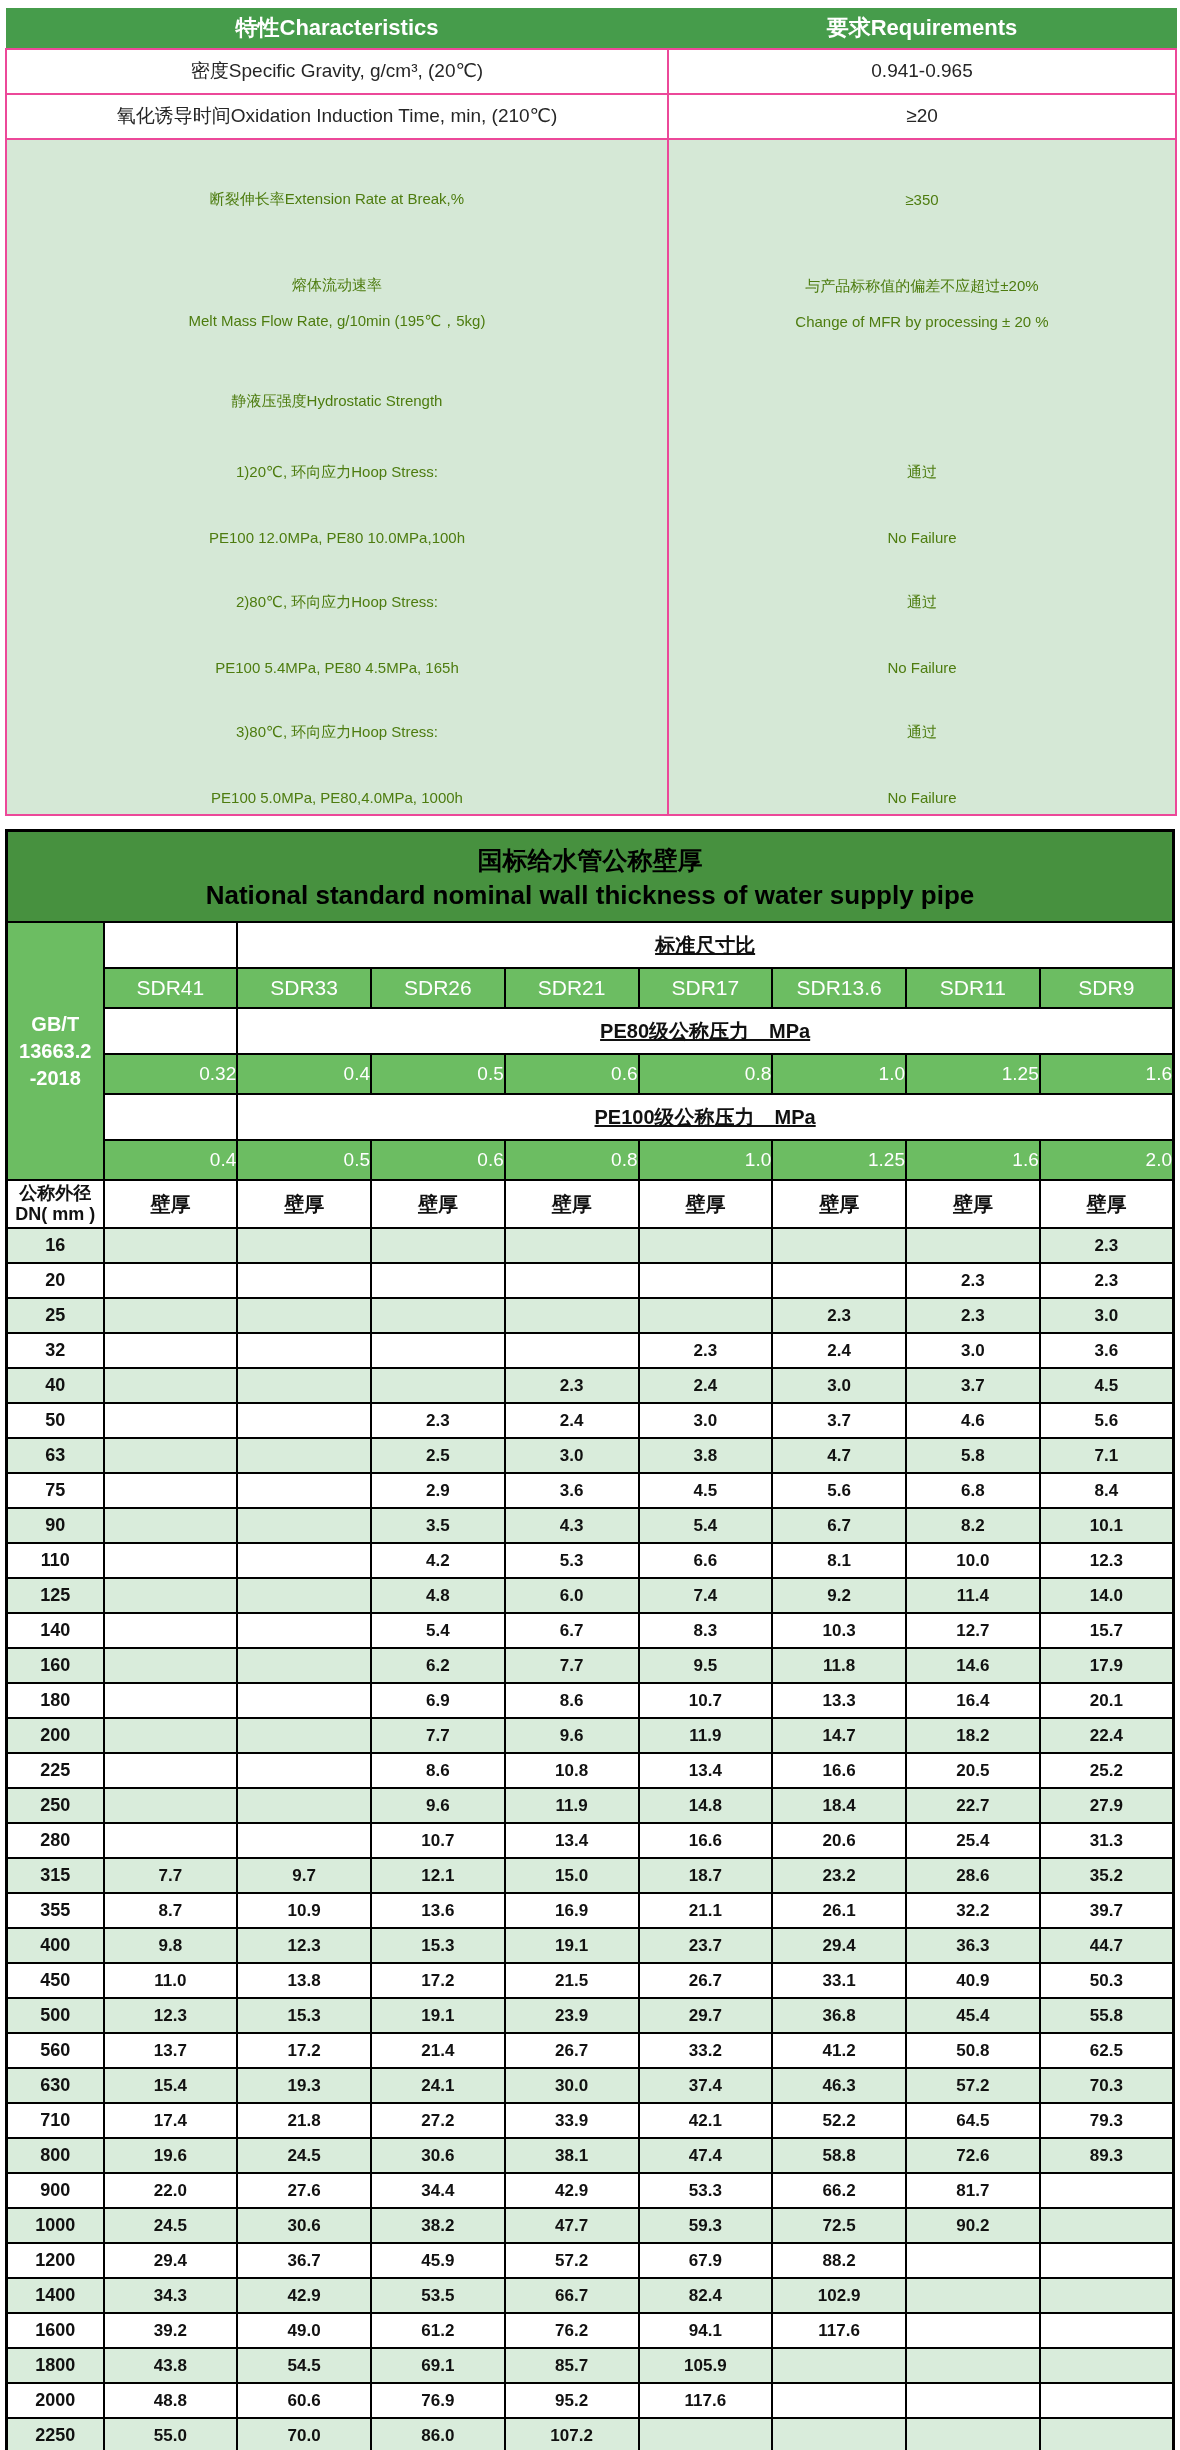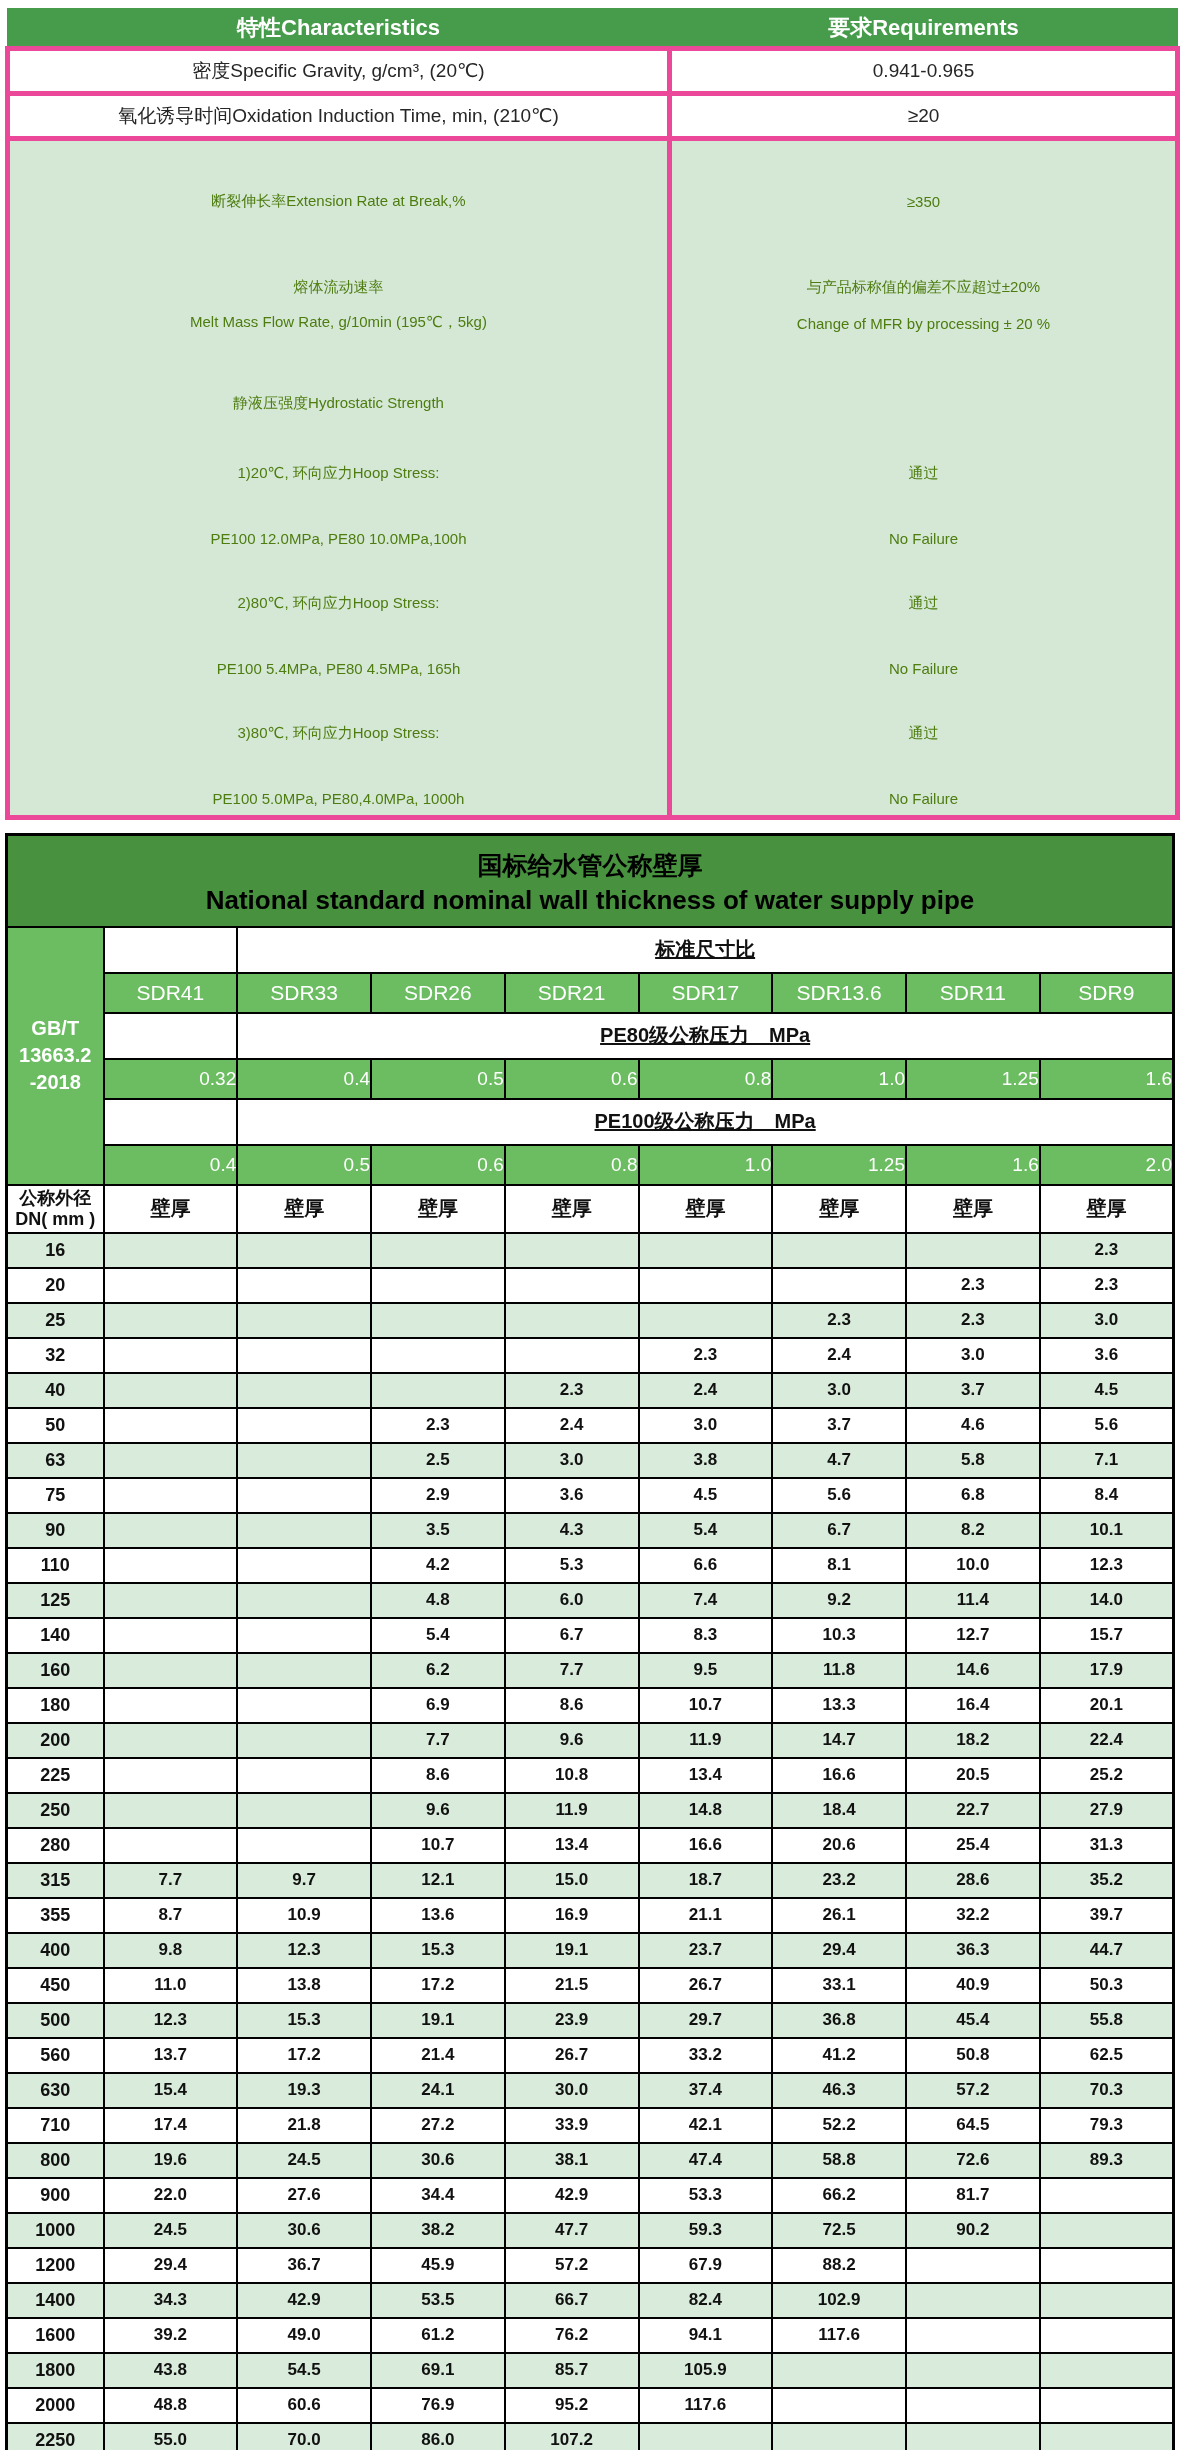--- a/index.html
+++ b/index.html
@@ -6,21 +6,21 @@
   html, body { width: 1180px; background: #ffffff; }
   body { height: 2450px; font-family: "Liberation Sans", "DejaVu Sans", sans-serif; color: #222; }
   .page { padding: 8px 5px 0 5px; }
 
   
   table.t1 { width: 1170px; border-collapse: collapse; table-layout: fixed; border: 1px solid #6b6b6b; }
   .t1 col.c1 { width: 662px; }
   .t1 col.c2 { width: 508px; }
   .t1 thead th { background: #469c4b; color: #fff; font-size: 22px; font-weight: 700;
                  height: 40px; text-align: center; border: 1px solid #469c4b; }
-  .t1 td { border: 5px solid #ec4899; }
+  .t1 td { border: 2px solid #ec4899; }
   .t1 tr.trow td { height: 45px; font-size: 19px; text-align: center; color: #262626; background: #fff; }
   .t1 tr.greenrow td { background: #d5e8d6; }
   .t1 td.block-cell { background: #d5e8d6; padding: 0; vertical-align: top; }
   .pair { display: flex; flex-direction: column; justify-content: space-evenly; text-align: center;
           font-size: 15px; color: #4d7c0f; margin-top: 32px; }
   .pair-0 { height: 56px; } .pair-1 { height: 88px; } .pair-2 { height: 44px; }
   .pair-3, .pair-4, .pair-5, .pair-6, .pair-7, .pair-8 { height: 33px; }
 
   
   table.t2 { width: 1170px; border-collapse: collapse; table-layout: fixed; margin-top: 13px; border: 3px solid #000; }

